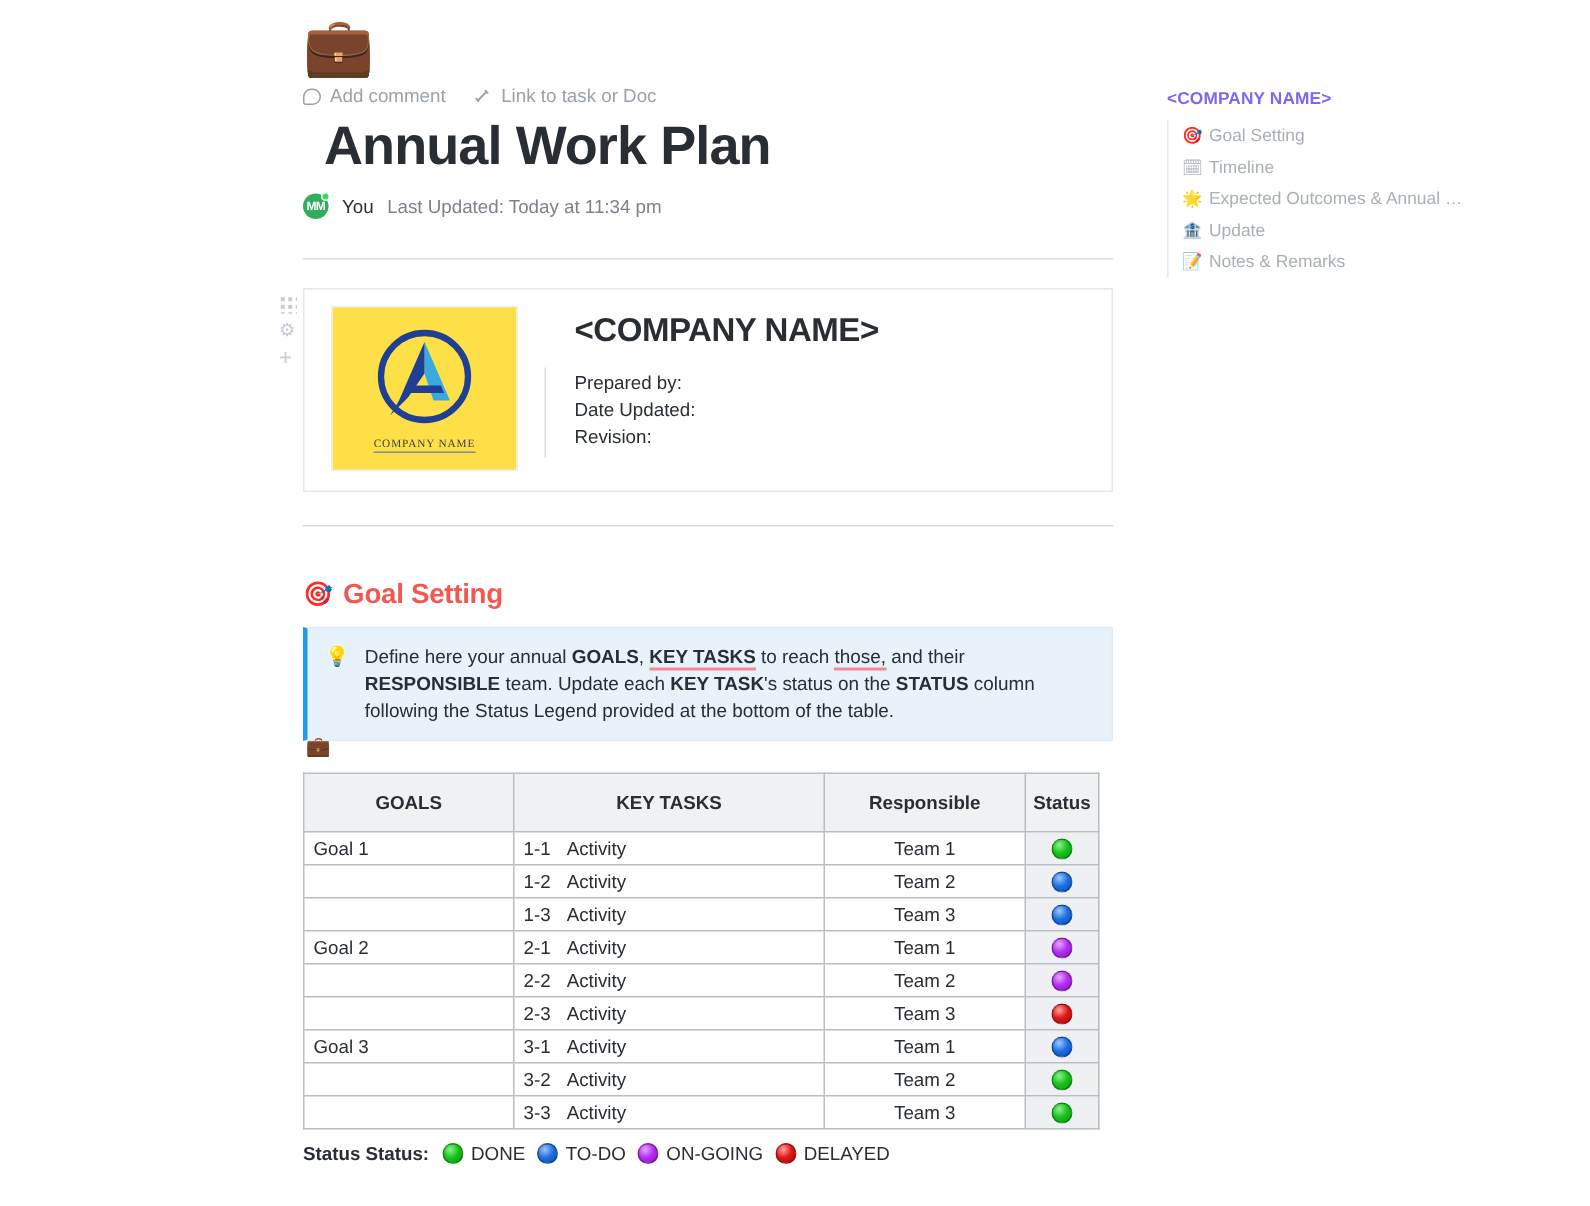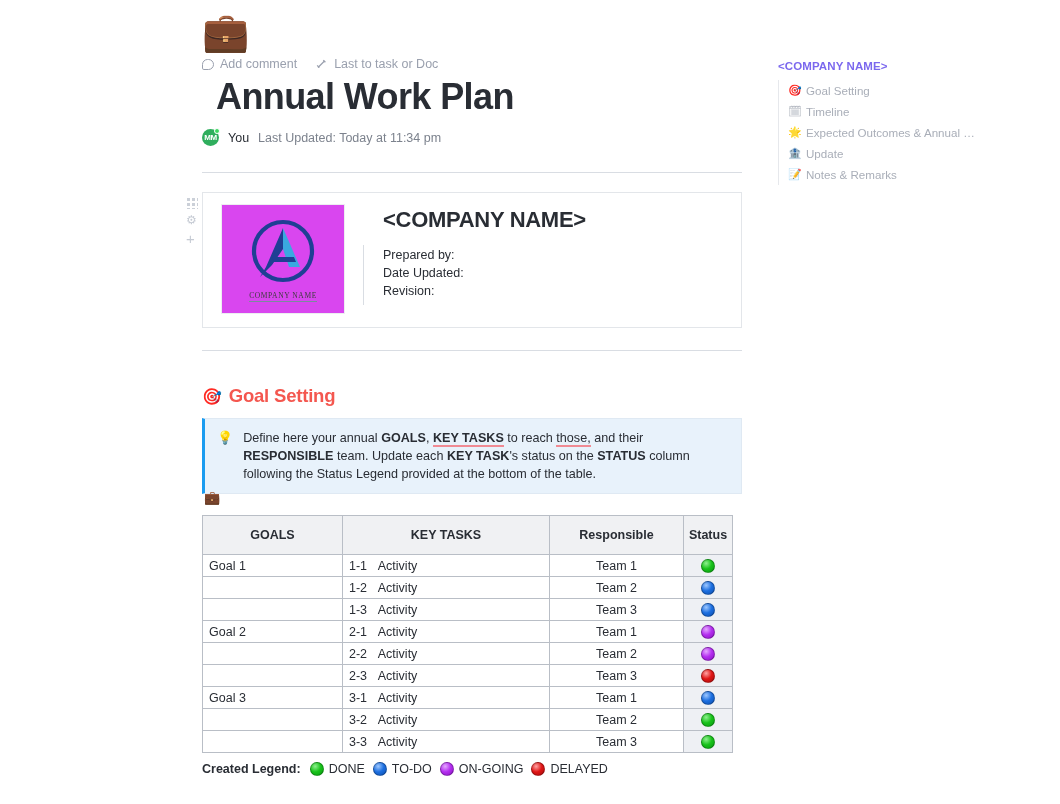--- a/index.html
+++ b/index.html
@@ -65,21 +65,21 @@
   .g-gear { top:214px; font-size:12px; color:#c6cbd4; line-height:12px; cursor:pointer; }
   .g-plus { top:232px; font-size:15px; color:#c6cbd4; line-height:14px; cursor:pointer; }
 
   
   .card {
     position:absolute; left:202px; top:192px; width:540px; height:136px;
     border:1px solid #e3e6ea; background:#fff; display:flex; align-items:stretch;
   }
   .logo-box {
     width:124px; height:110px; margin:11px 0 0 18px;
-    border:1px solid #eceef1; background:#d946ef;
+    border:1px solid #eceef1; background:#fde047;
     display:flex; align-items:center; justify-content:center; flex-direction:column;
   }
   .logo-name {
     font-family:"Liberation Serif", serif; font-size:7.5px; letter-spacing:.6px;
     color:#3d3d3d; margin-top:2px; border-bottom:1px solid #7a8a9c; padding-bottom:1px;
   }
   .card-right { position:relative; flex:1; padding-left:38px; }
   .co-name {
     margin-top:14px; font-size:22px; font-weight:bold; color:#292d34; letter-spacing:-0.3px;
   }
@@ -165,21 +165,21 @@
       <span class="icn icn-comment"></span>
       <span>Add comment</span>
     </div>
     <div class="act">
       <span class="icn icn-link">
         <svg width="13" height="13" viewBox="0 0 13 13">
             <path d="M3 9.5 L9.5 3" stroke="#9aa0ae" stroke-width="1.3" fill="none"></path>
             <path d="M2.2 7.4 L4.3 9.6 M8.3 2.2 L10.4 4.3" stroke="#9aa0ae" stroke-width="1.3" fill="none"></path>
           </svg>
       </span>
-      <span>Last to task or Doc</span>
+      <span>Link to task or Doc</span>
     </div>
   </div>
 
   <div class="doc-title">Annual Work Plan</div>
 
   <div class="byline">
     <span class="avatar">
       <span>MM</span>
       <span class="dot"></span>
     </span>
@@ -291,21 +291,21 @@
         <tr>
           <td class="c-goal"></td>
           <td class="c-task"><span class="task-n">3-3</span> Activity</td>
           <td class="c-resp">Team 3</td>
           <td class="c-stat"><span class="ball green"></span></td>
         </tr>
       </tbody>
   </table>
 
   <div class="legend">
-    <span class="lbl">Created Legend:</span>
+    <span class="lbl">Status Status:</span>
     <span id="legend-items" style="display:flex;align-items:center">
         <span class="item">
           <span class="ball green"></span>
           <span>DONE</span>
         </span>
         <span class="item">
           <span class="ball blue"></span>
           <span>TO-DO</span>
         </span>
         <span class="item">

